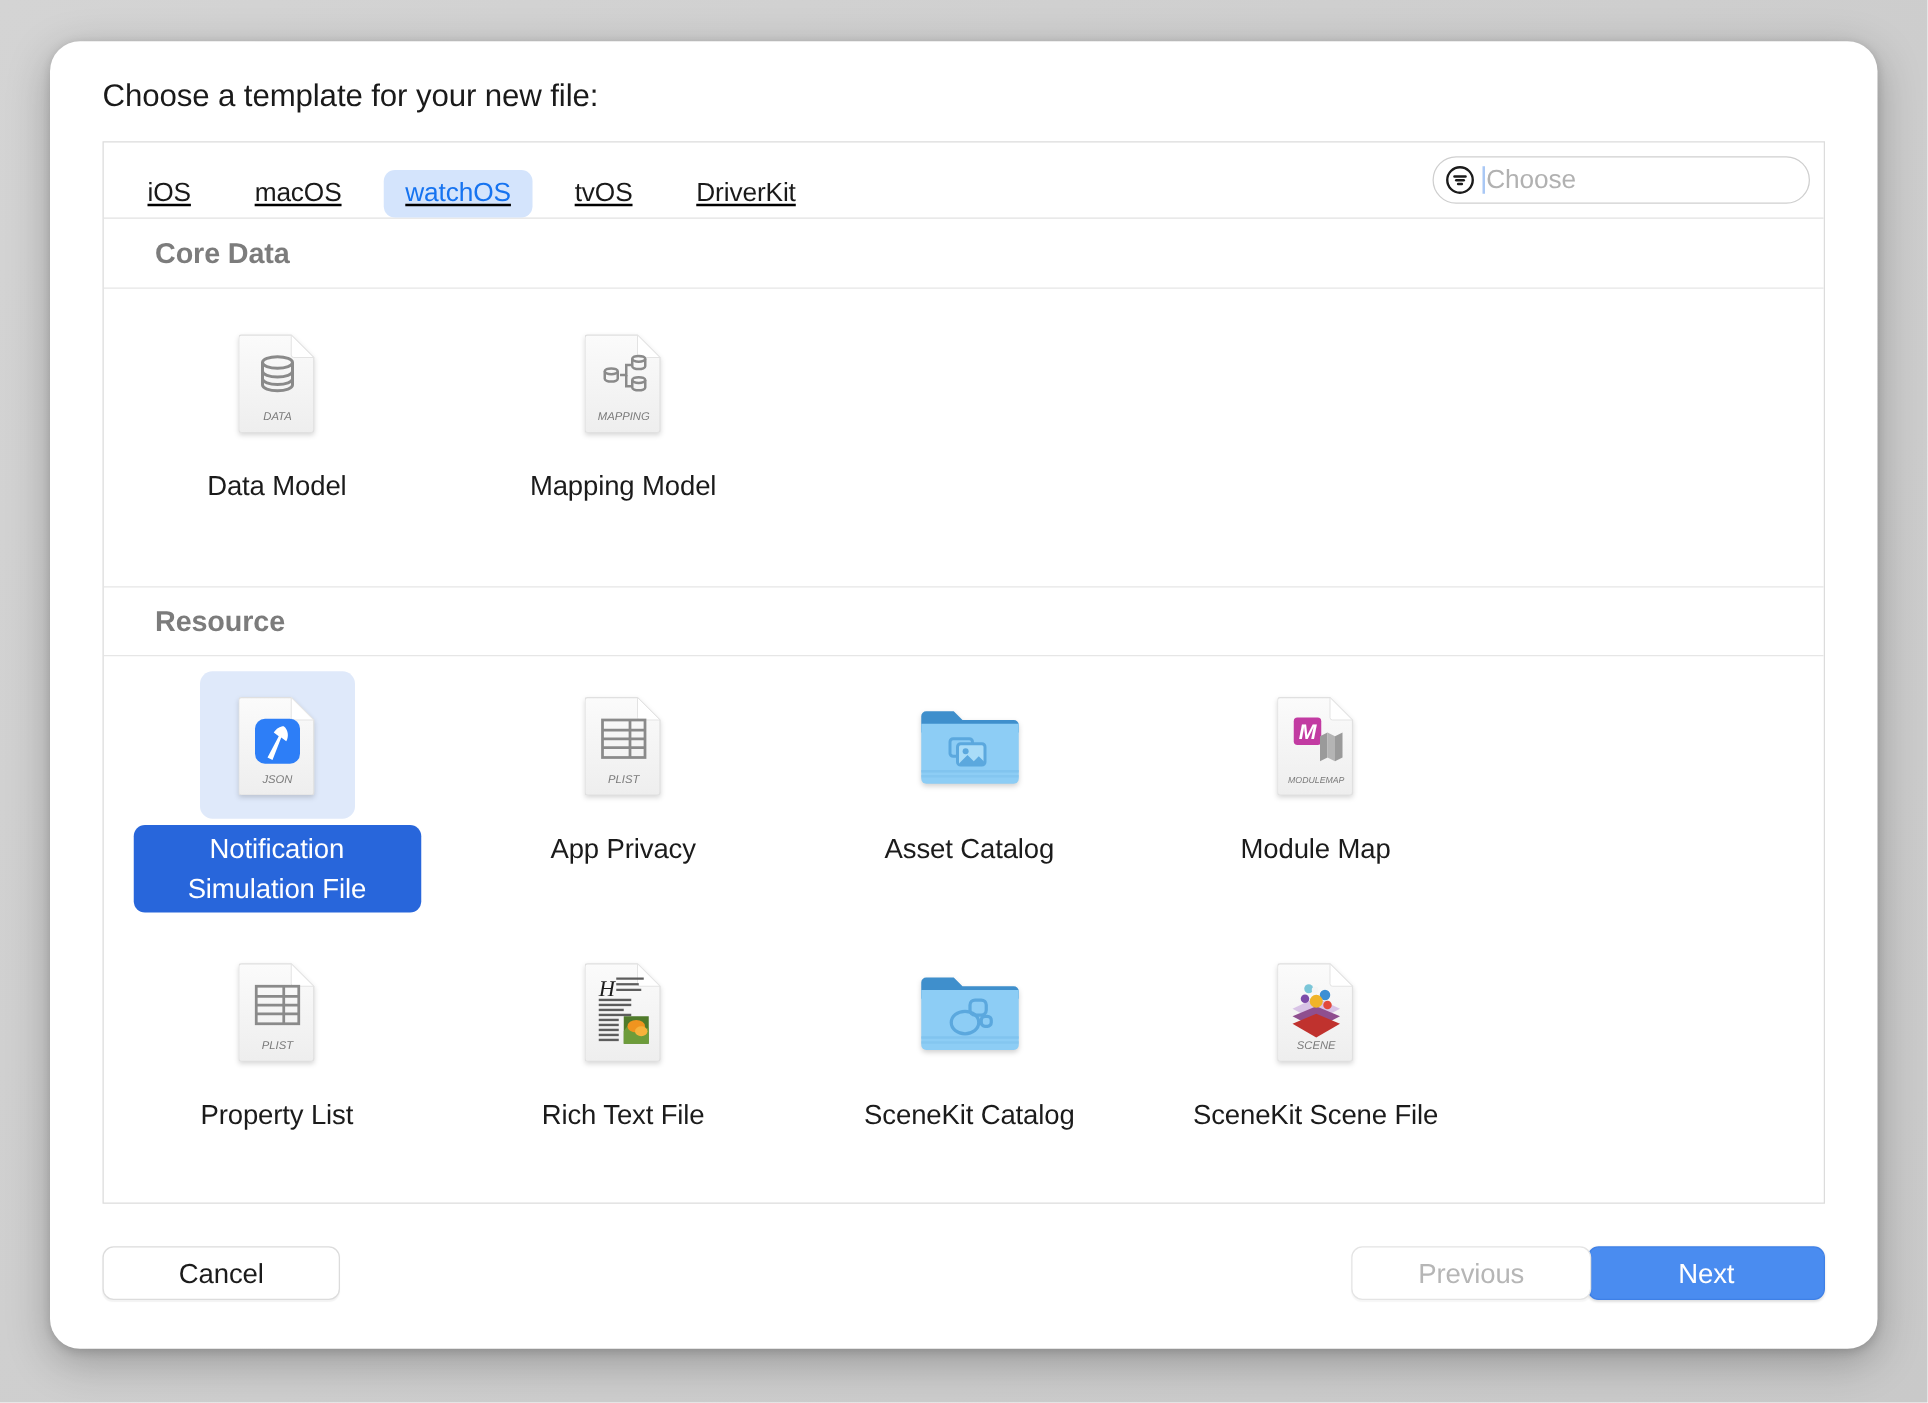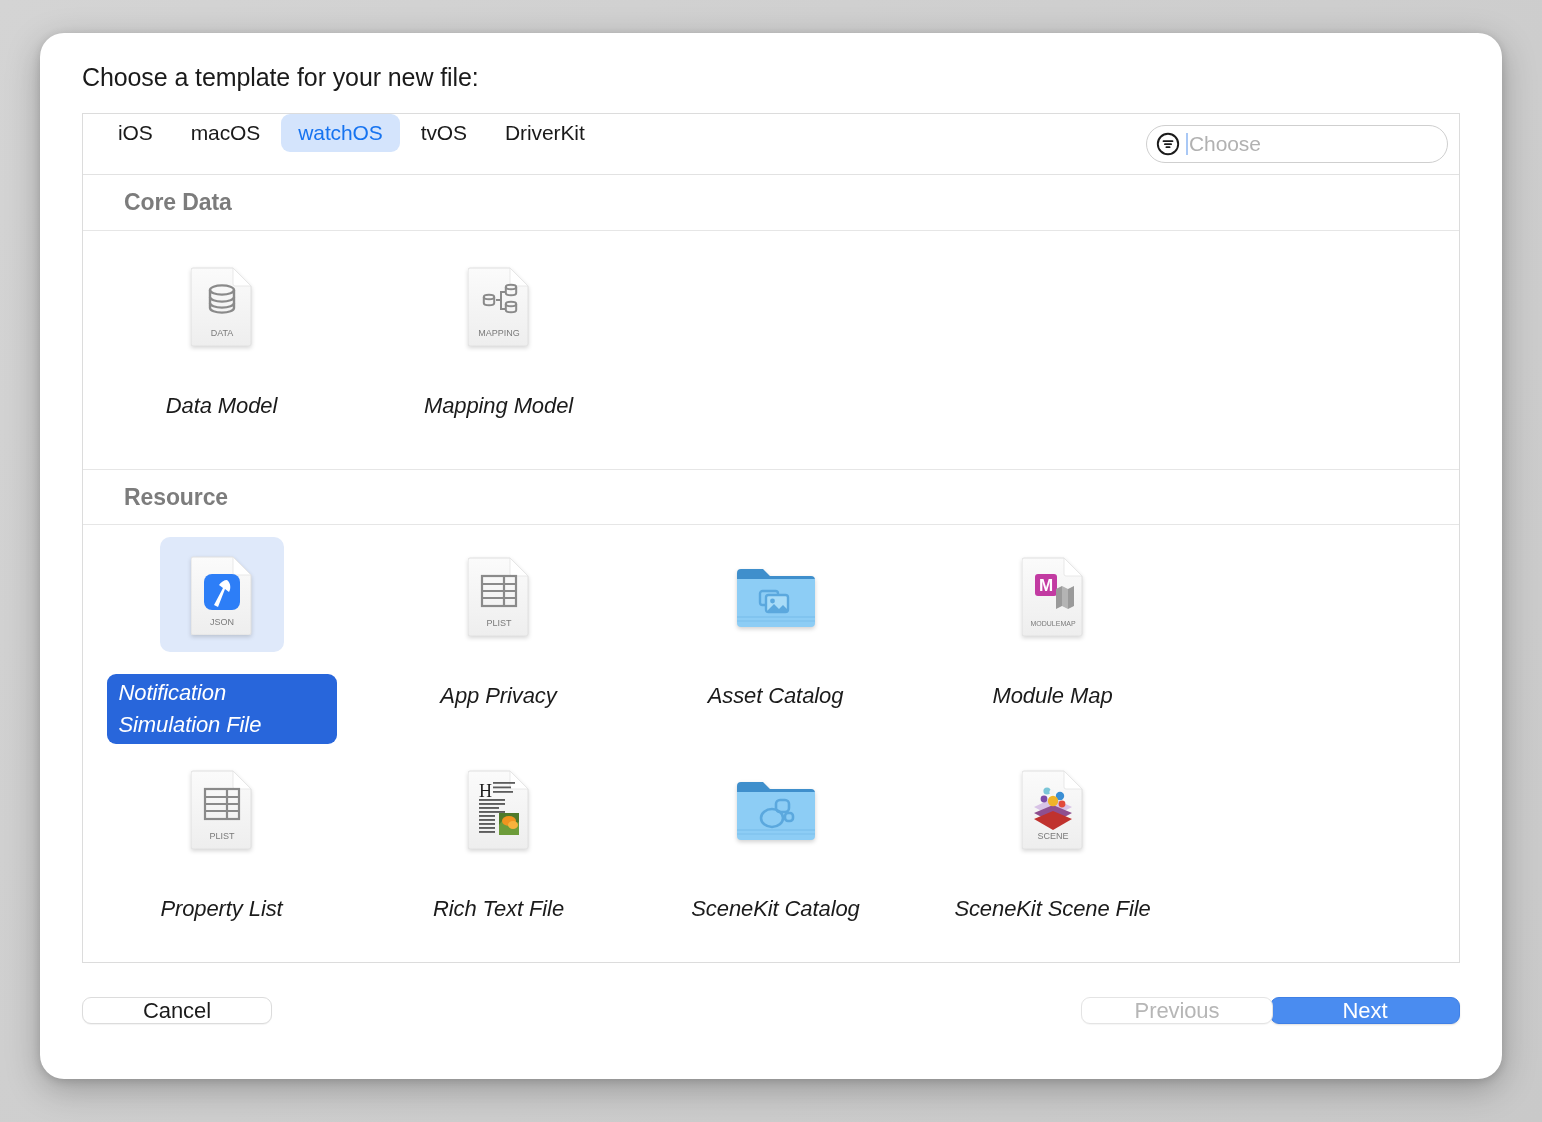--- a/index.html
+++ b/index.html
@@ -57,22 +57,23 @@
     height: 61px;
     border-bottom: 1px solid #e2e2e2;
     box-sizing: border-box;
   }
   .tabs {
     position: absolute;
     left: 18px;
     top: 0;
     height: 60px;
     display: flex;
-    align-items: flex-start;
-    gap: 4px;
+    align-items: flex-end;
+    gap: 17px;
+    text-decoration: underline;
   }
   .tab {
     font-size: 21px;
     color: #1a1a1a;
     padding: 7px 17px;
     border-radius: 9px;
     cursor: default;
     white-space: nowrap;
     letter-spacing: -0.1px;
   }
@@ -153,53 +154,54 @@
   .cell.core-cell { height: 200px; }
 
   .icon-slot {
     width: 124px;
     height: 118px;
     display: flex;
     align-items: center;
     justify-content: center;
     border-radius: 10px;
     margin-top: 6px;
+    font-style: italic;
   }
   .cell.selected .icon-slot {
     background: #dfe9fa;
   }
 
   .tmpl-label {
-    margin-top: 22px;
+    margin-top: 5px;
     font-size: 22px;
     color: #1b1b1b;
+    text-align: center;
     line-height: 32px;
     max-width: 230px;
     letter-spacing: -0.1px;
     padding: 3px 12px;
     border-radius: 9px;
     box-sizing: border-box;
-    font-style: italic;
   }
   .cell.selected .tmpl-label {
     background: #2866db;
     color: #ffffff;
   }
 
   
   .footer {
     position: absolute;
     left: 0;
     right: 0;
     bottom: 0;
     height: 116px;
   }
   .btn {
     position: absolute;
-    height: 27px;
+    height: 43px;
     border-radius: 9px;
     font-size: 22px;
     display: flex;
     align-items: center;
     justify-content: center;
     box-sizing: border-box;
     letter-spacing: -0.1px;
     cursor: default;
   }
   .btn-cancel {

